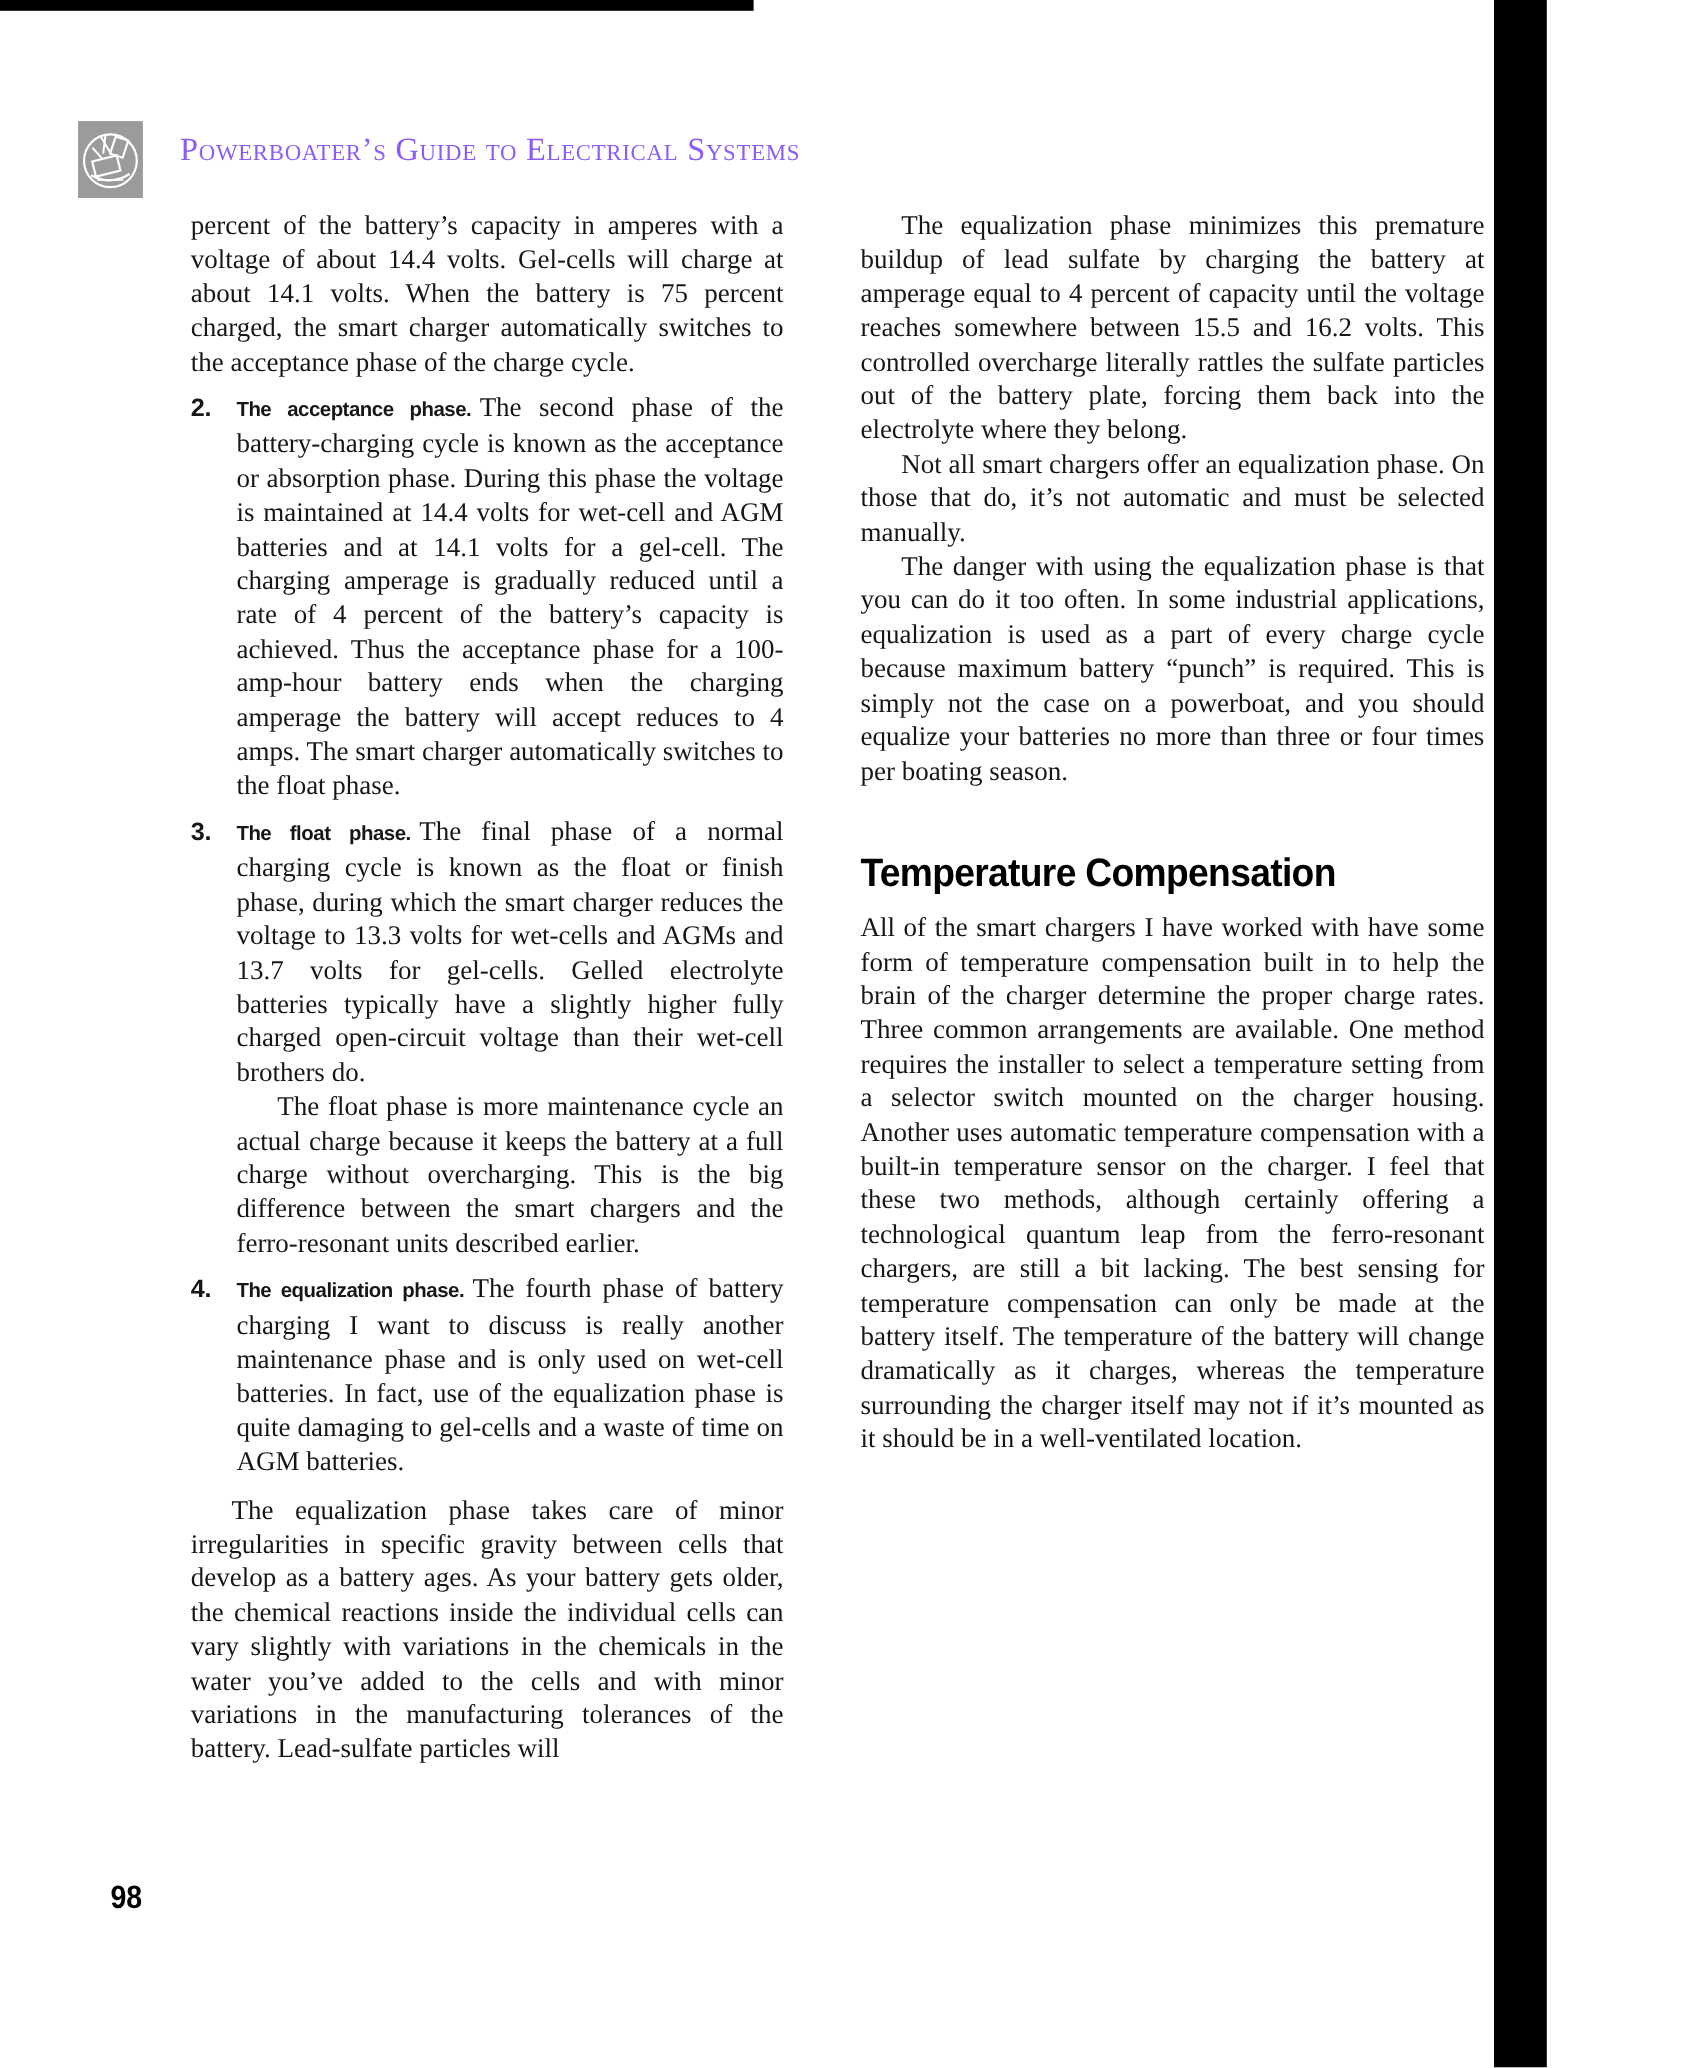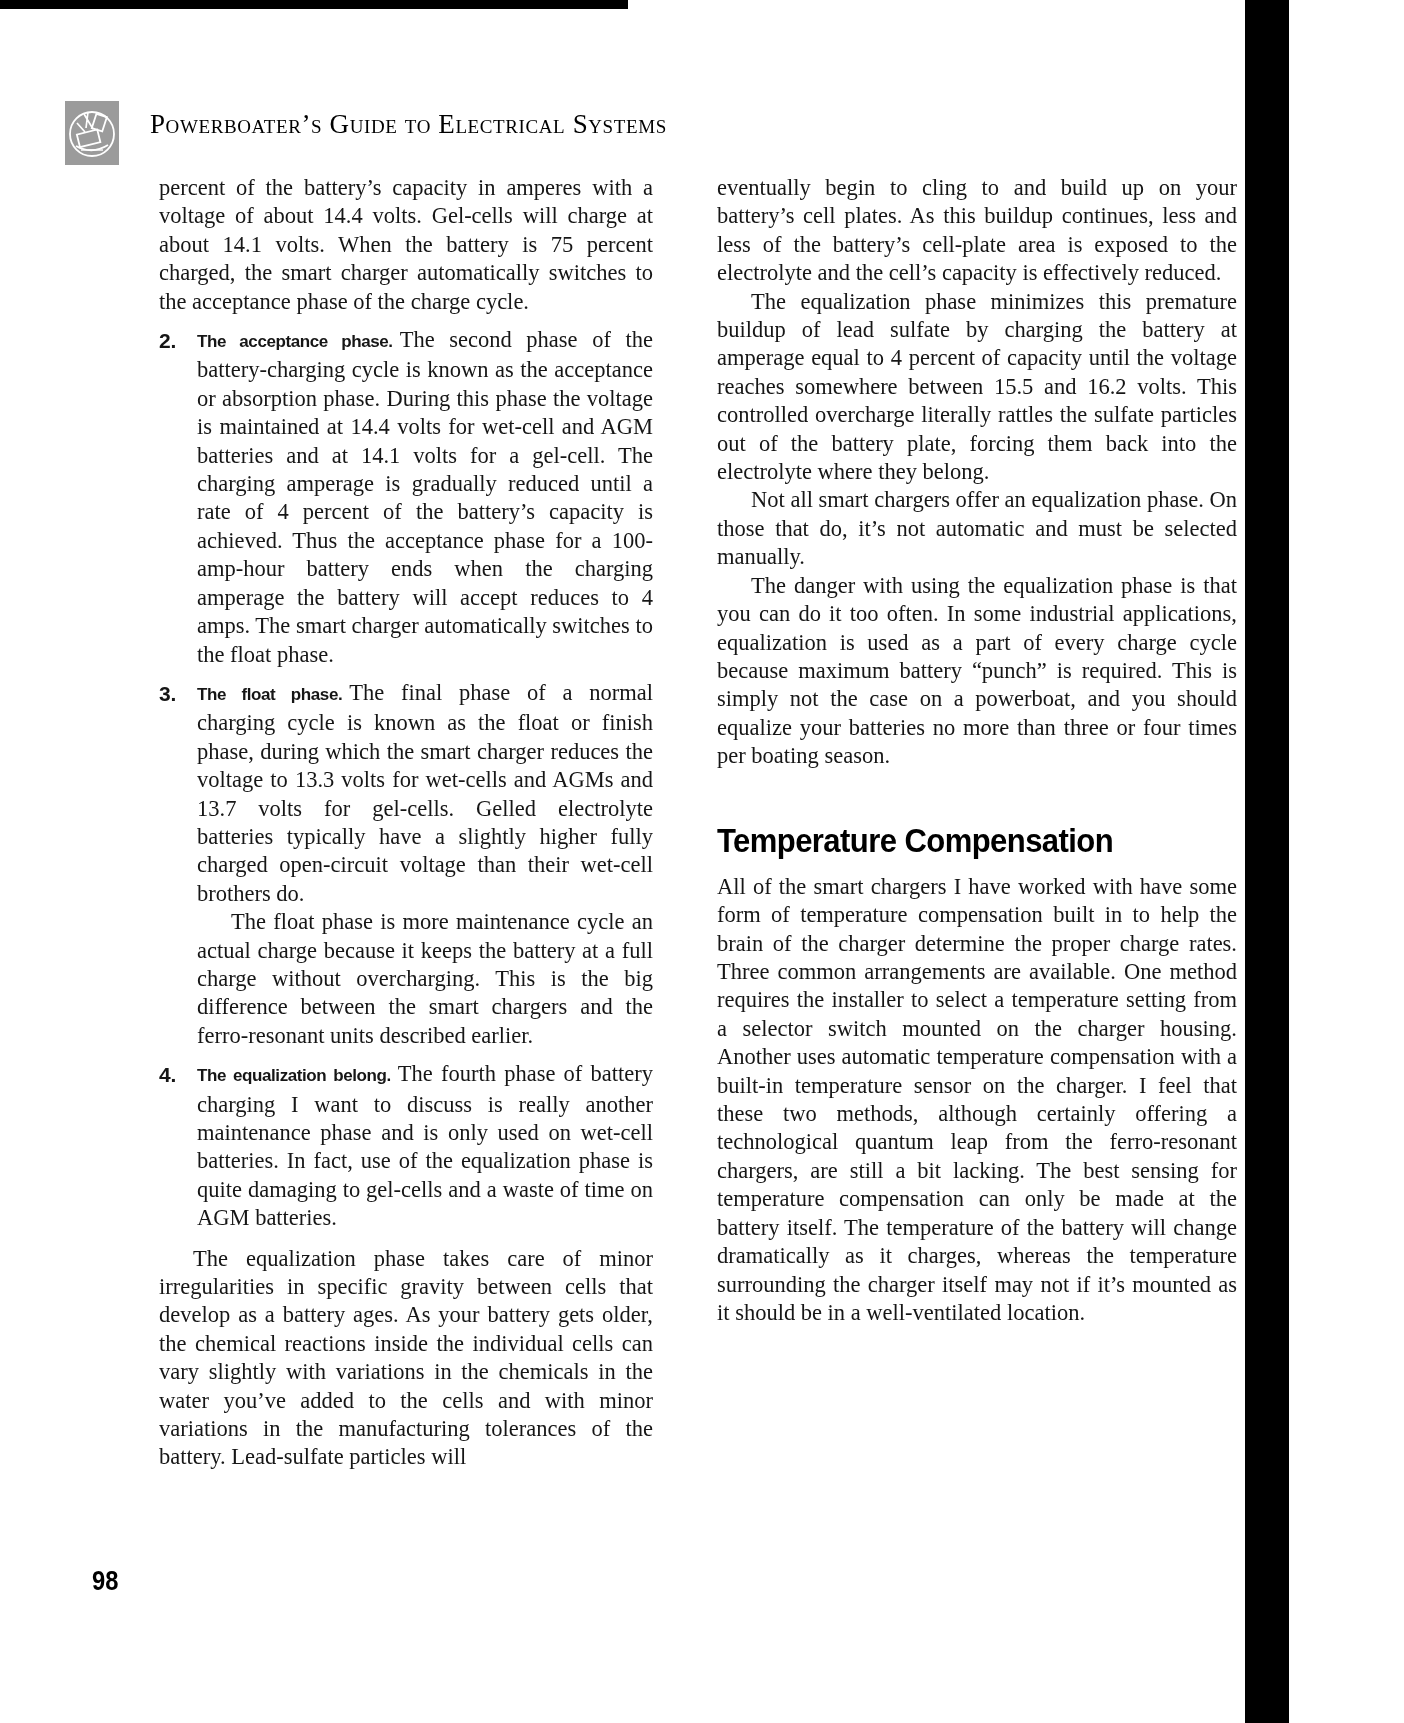--- a/index.html
+++ b/index.html
@@ -8,21 +8,21 @@
     font-family:"Liberation Serif",serif;color:#161616;overflow:hidden;
   }
   .bar-top{position:absolute;left:0;top:0;width:628px;height:9px;background:#000}
   .bar-right{position:absolute;left:1245px;top:0;width:44px;height:1723px;background:#000}
 
   .logo{position:absolute;left:65px;top:101px;width:54px;height:64px;background:#9b9b9b}
   .logo svg{display:block}
 
   .book-title{
     position:absolute;left:150px;top:109px;
-    font-variant:small-caps;font-size:27px;letter-spacing:.6px;color:#000000;white-space:nowrap;
+    font-variant:small-caps;font-size:27px;letter-spacing:.6px;color:#8b5cf6;white-space:nowrap;
   }
 
   .col{position:absolute;top:174px;text-align:justify;font-size:22.5px;line-height:28.4px}
   .col-left{left:159px;width:494px}
   .col-right{left:717px;width:520px}
 
   p{margin:0}
   .it{}
   .indent{text-indent:34px}
 
@@ -88,29 +88,28 @@
       <span class="num">3.</span>
       <div class="li-body">
         <p><span class="li-title">The float phase.</span><span><span>The final phase of a normal charging cycle is known as the </span><span class="it">float</span><span> or </span><span class="it">finish phase,</span><span> during which the smart charger reduces the voltage to 13.3 volts for wet-cells and AGMs and 13.7 volts for gel-cells. Gelled electrolyte batteries typically have a slightly higher fully charged open-circuit voltage than their wet-cell brothers do.</span></span></p>
         <p class="para2"><span>The float phase is more maintenance cycle an actual charge because it keeps the battery at a full charge without overcharging. This is the big difference between the smart chargers and the ferro-resonant units described earlier.</span></p>
       </div>
     </div>
 
     <div class="li">
       <span class="num">4.</span>
       <div class="li-body">
-        <p><span class="li-title">The equalization belong.</span><span><span>The fourth phase of battery charging I want to discuss is really another maintenance phase and is only used on wet-cell batteries. In fact, use of the equalization phase is quite damaging to gel-cells and a waste of time on AGM batteries.</span></span></p>
+        <p><span class="li-title">The equalization phase.</span><span><span>The fourth phase of battery charging I want to discuss is really another maintenance phase and is only used on wet-cell batteries. In fact, use of the equalization phase is quite damaging to gel-cells and a waste of time on AGM batteries.</span></span></p>
       </div>
     </div>
 
     <p class="closing"><span>The equalization phase takes care of minor irregularities in specific gravity between cells that develop as a battery ages. As your battery gets older, the chemical reactions inside the individual cells can vary slightly with variations in the chemicals in the water you’ve added to the cells and with minor variations in the manufacturing tolerances of the battery. Lead-sulfate particles will</span></p>
   </section>
 
   <section class="col col-right">
-    <p><span>eventually begin to cling to and build up on your battery’s cell plates. As this buildup continues, less and less of the battery’s cell-plate area is exposed to the electrolyte and the cell’s capacity is effectively reduced.</span></p>
     <p class="indent"><span>The equalization phase minimizes this premature buildup of lead sulfate by charging the battery at amperage equal to 4 percent of capacity until the voltage reaches somewhere between 15.5 and 16.2 volts. This controlled overcharge literally rattles the sulfate particles out of the battery plate, forcing them back into the electrolyte where they belong.</span></p>
     <p class="indent"><span>Not all smart chargers offer an equalization phase. On those that do, it’s not automatic and must be selected manually.</span></p>
     <p class="indent"><span>The danger with using the equalization phase is that you can do it too often. In some industrial applications, equalization is used as a part of every charge cycle because maximum battery “punch” is required. This is simply not the case on a powerboat, and you should equalize your batteries no more than three or four times per boating season.</span></p>
 
     <h2 class="section-heading">Temperature Compensation</h2>
 
     <p><span>All of the smart chargers I have worked with have some form of temperature compensation built in to help the brain of the charger determine the proper charge rates. Three common arrangements are available. One method requires the installer to select a temperature setting from a selector switch mounted on the charger housing. Another uses automatic temperature compensation with a built-in temperature sensor on the charger. I feel that these two methods, although certainly offering a technological quantum leap from the ferro-resonant chargers, are still a bit lacking. The best sensing for temperature compensation can only be made at the battery itself. The temperature of the battery will change dramatically as it charges, whereas the temperature surrounding the charger itself may not if it’s mounted as it should be in a well-ventilated location.</span></p>
   </section>
 </main>
 

